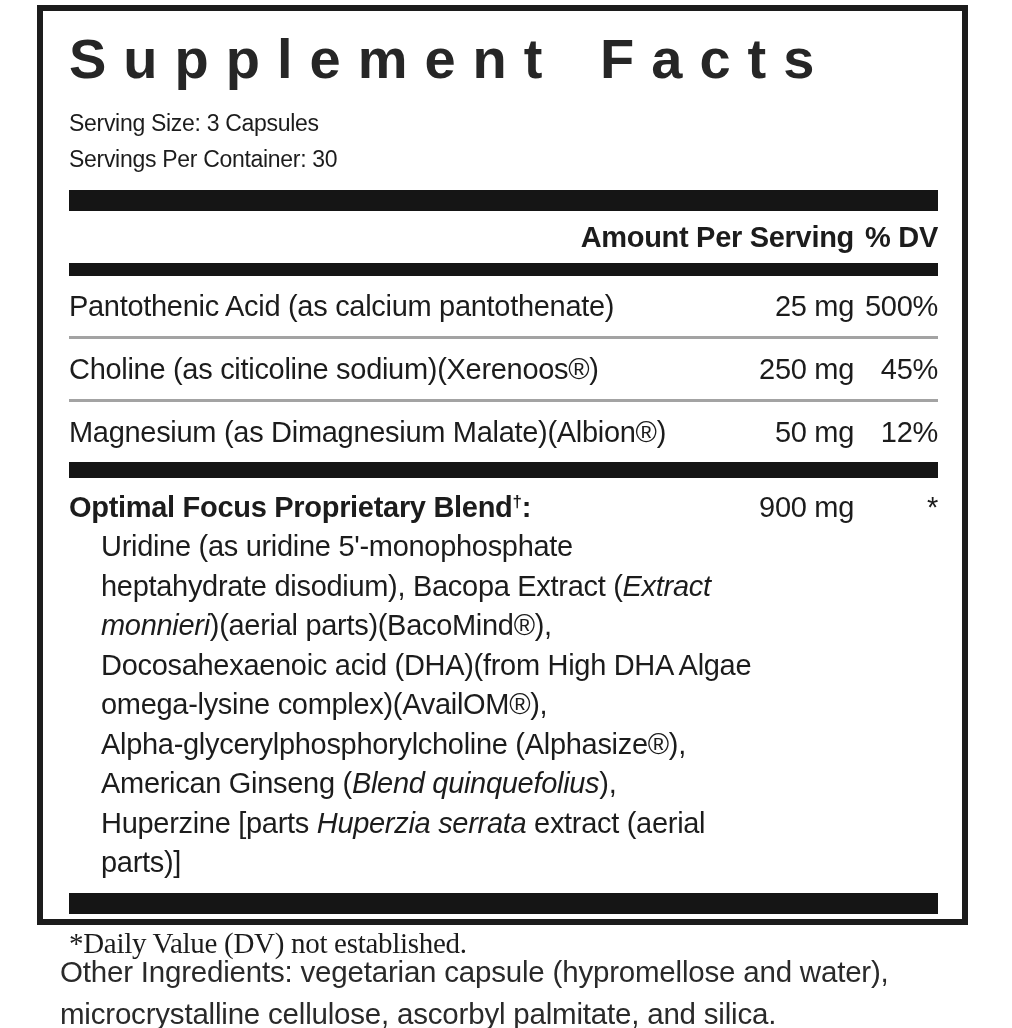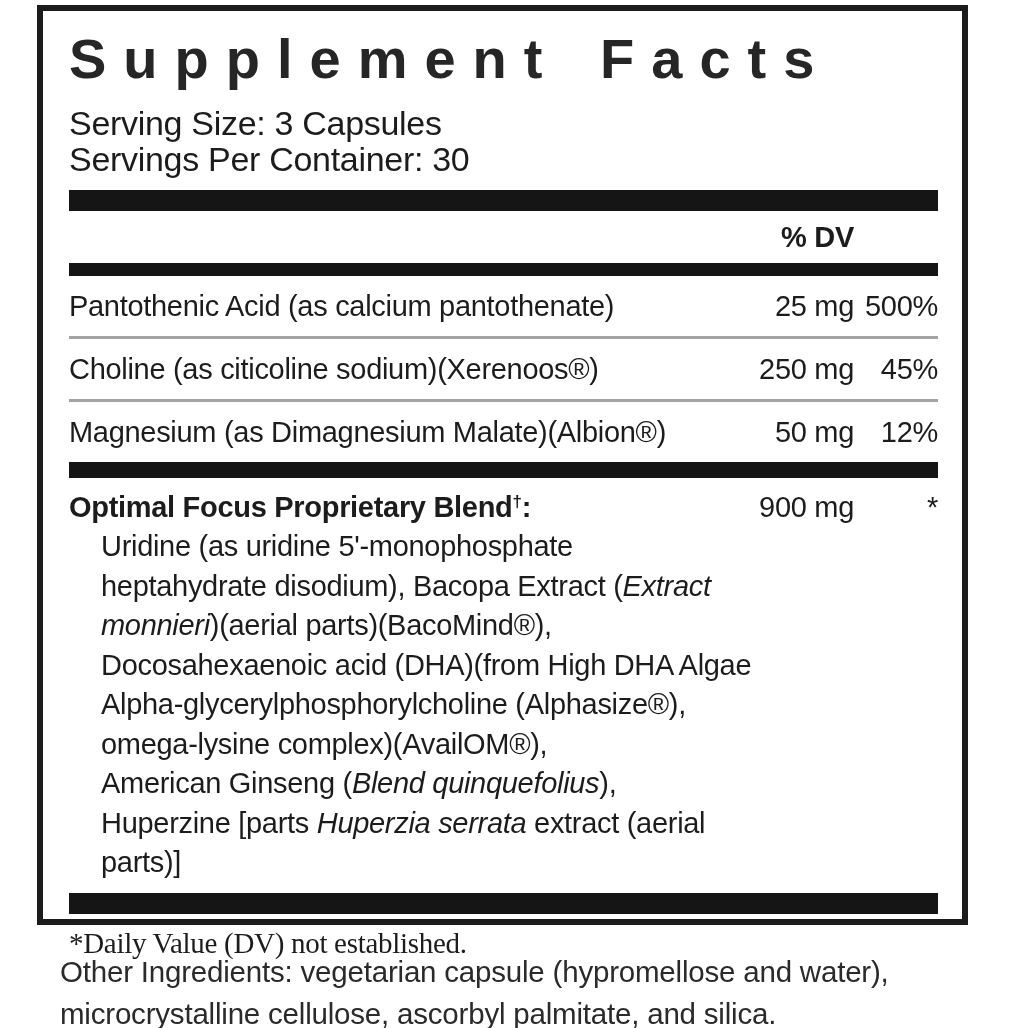--- a/index.html
+++ b/index.html
@@ -28,21 +28,21 @@
     letter-spacing: 17px;
     word-spacing: 8px;
     white-space: nowrap;
     line-height: 64px;
     margin: 4px 0 0 0;
     color: #262626;
   }
 
   .serving-block { margin-top: 14px; }
   .serving-line {
-    font-size: 34px;
+    font-size: 23px;
     line-height: 36px;
     letter-spacing: -0.3px;
   }
 
   .bar { background: #151515; width: 100%; }
   .bar-a { height: 21px; margin-top: 13px; }
   .bar-b { height: 13px; }
   .bar-c { height: 16px; }
   .bar-d { height: 21px; margin-top: 10px; }
 
@@ -119,20 +119,21 @@
 
   <div class="serving-block">
     <div class="serving-line">Serving Size: 3 Capsules</div>
     <div class="serving-line">Servings Per Container: 30</div>
   </div>
 
   <div class="bar bar-a"></div>
 
   <div class="head-row">
     <span></span>
+    <span class="amt">Amount Per Serving</span>
     <span class="dv">% DV</span>
   </div>
 
   <div class="bar bar-b"></div>
 
   <div class="row">
     <span class="nm">Pantothenic Acid (as calcium pantothenate)</span>
     <span class="amt">25 mg</span>
     <span class="dv">500%</span>
   </div>
@@ -153,22 +154,22 @@
     <span class="nm"><span>Optimal Focus Proprietary Blend</span><span class="sup-dagger">†</span><span>:</span></span>
     <span class="amt">900 mg</span>
     <span class="dv">*</span>
   </div>
 
   <div class="blend-desc">
       <div class="blend-line"><span>Uridine (as uridine 5'-monophosphate</span></div>
       <div class="blend-line"><span>heptahydrate disodium), Bacopa Extract (</span><span class="it">Extract</span></div>
       <div class="blend-line"><span class="it">monnieri</span><span>)(aerial parts)(BacoMind®),</span></div>
       <div class="blend-line"><span>Docosahexaenoic acid (DHA)(from High DHA Algae</span></div>
+      <div class="blend-line"><span>omega-lysine complex)(AvailOM®),</span></div>
       <div class="blend-line"><span>Alpha-glycerylphosphorylcholine (Alphasize®),</span></div>
-      <div class="blend-line"><span>omega-lysine complex)(AvailOM®),</span></div>
       <div class="blend-line"><span>American Ginseng (</span><span class="it">Blend quinquefolius</span><span>),</span></div>
       <div class="blend-line"><span>Huperzine [parts </span><span class="it">Huperzia serrata</span><span> extract (aerial</span></div>
       <div class="blend-line"><span>parts)]</span></div>
     </div>
 
   <div class="bar bar-d"></div>
 
   <div class="footnote">*Daily Value (DV) not established.</div>
 </div>
 

